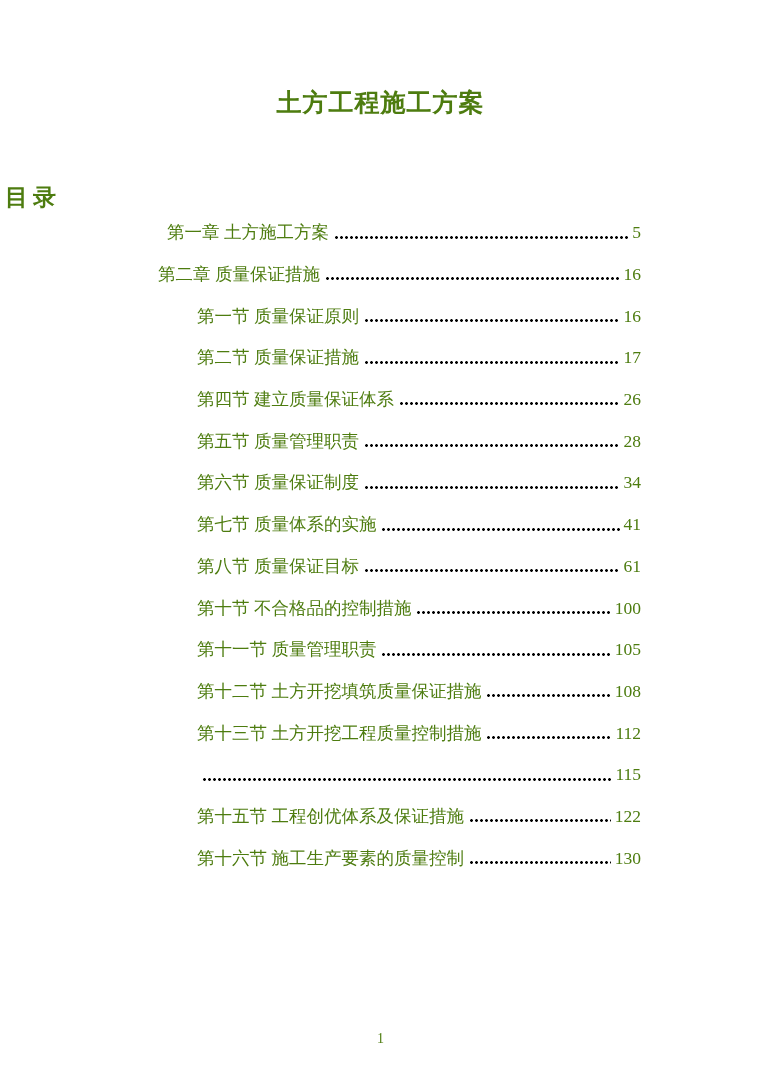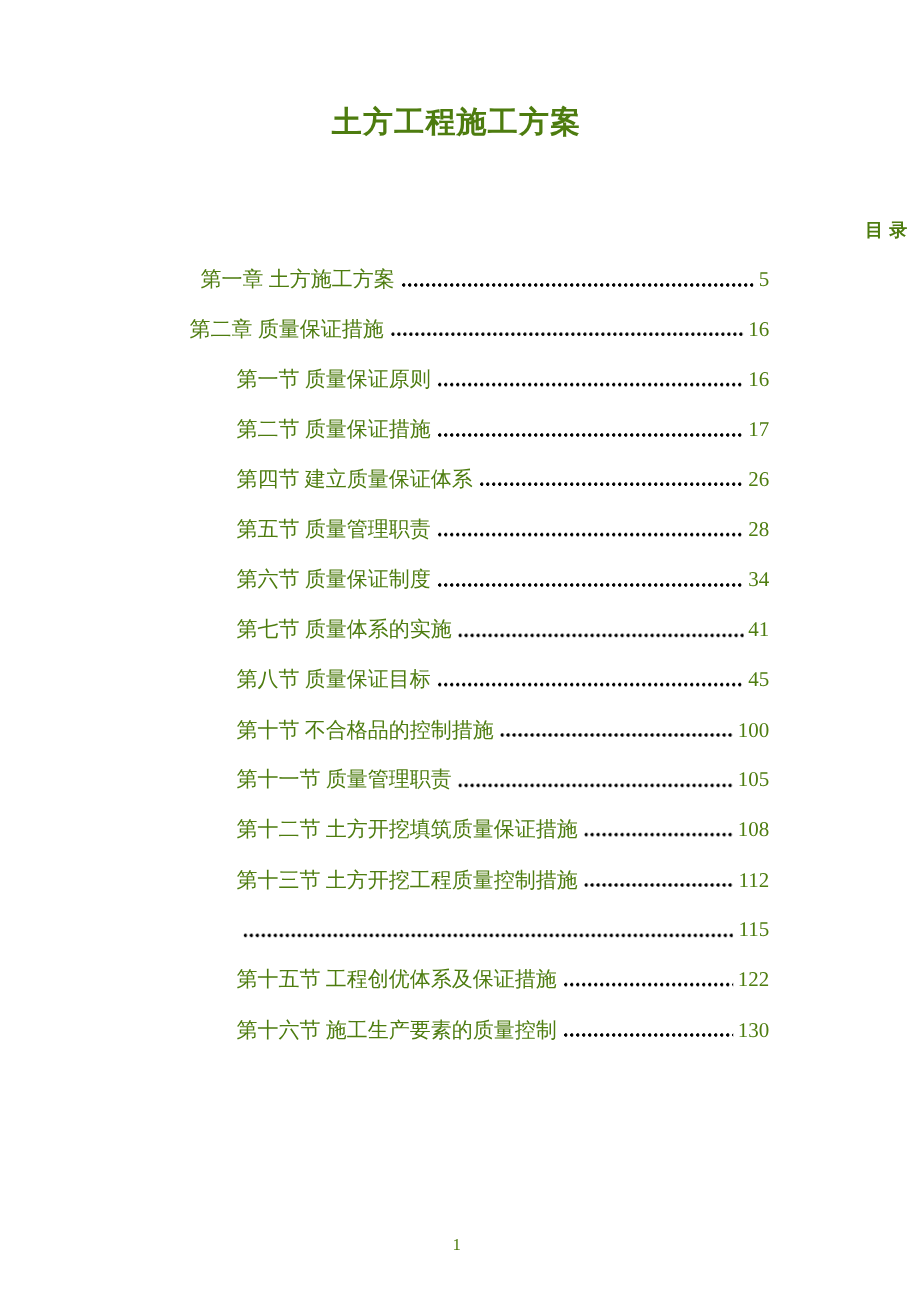--- a/index.html
+++ b/index.html
@@ -22,24 +22,24 @@
     font-weight: bold;
     font-size: 25px;
     letter-spacing: 1px;
     line-height: 1.3;
   }
   .toc-heading {
     position: absolute;
     top: 184px;
     left: 0;
     width: 100%;
-    text-align: right;
+    text-align: left;
     font-family: "Liberation Sans", "DejaVu Sans", sans-serif;
     font-weight: bold;
-    font-size: 15px;
+    font-size: 23px;
     letter-spacing: 5px;
     padding-left: 5px;
     box-sizing: border-box;
     line-height: 1.2;
   }
   .toc {
     position: absolute;
     top: 213px;
     left: 120px;
     right: 120px;
@@ -131,21 +131,21 @@
 
     <div class="toc-row lvl2">
       <span class="toc-label">第七节 质量体系的实施</span>
       <span class="dots"></span>
       <span class="toc-page">41</span>
     </div>
 
     <div class="toc-row lvl2">
       <span class="toc-label">第八节 质量保证目标</span>
       <span class="dots"></span>
-      <span class="toc-page">45</span>
+      <span class="toc-page">61</span>
     </div>
 
 
     <div class="toc-row lvl2">
       <span class="toc-label">第十节 不合格品的控制措施</span>
       <span class="dots"></span>
       <span class="toc-page">100</span>
     </div>
 
     <div class="toc-row lvl2">

